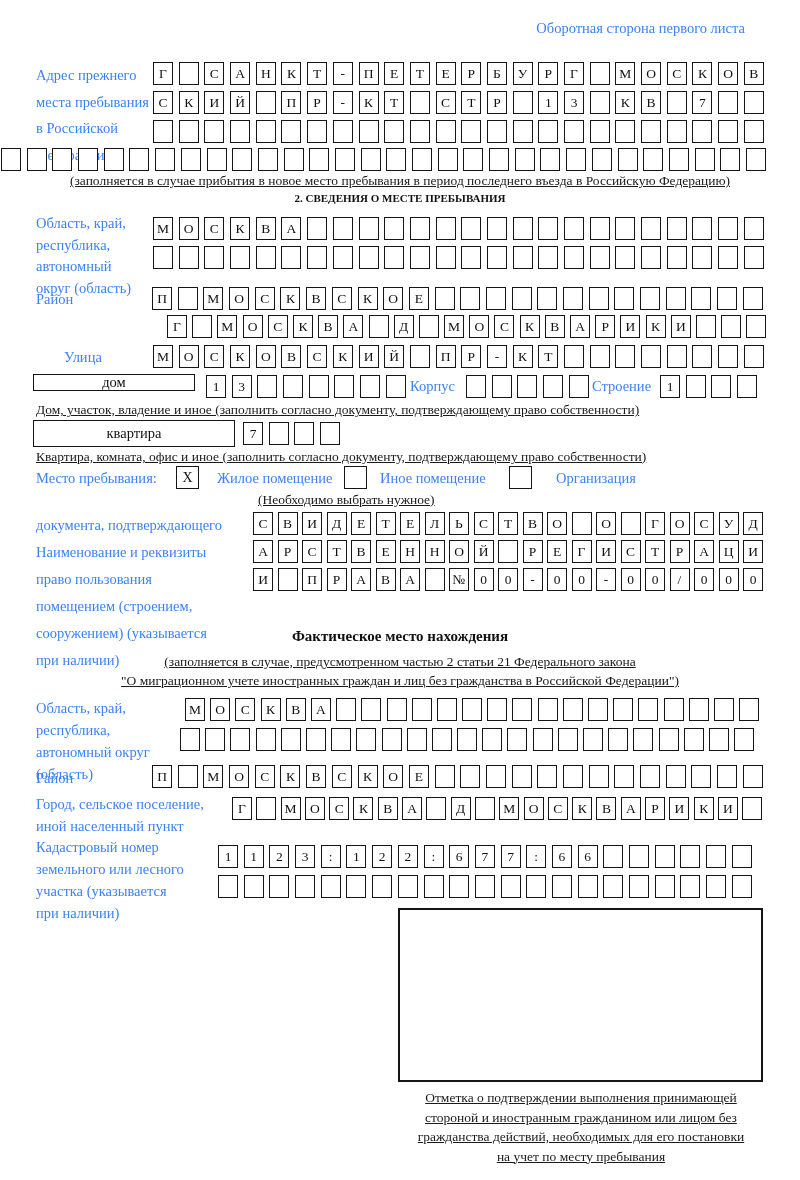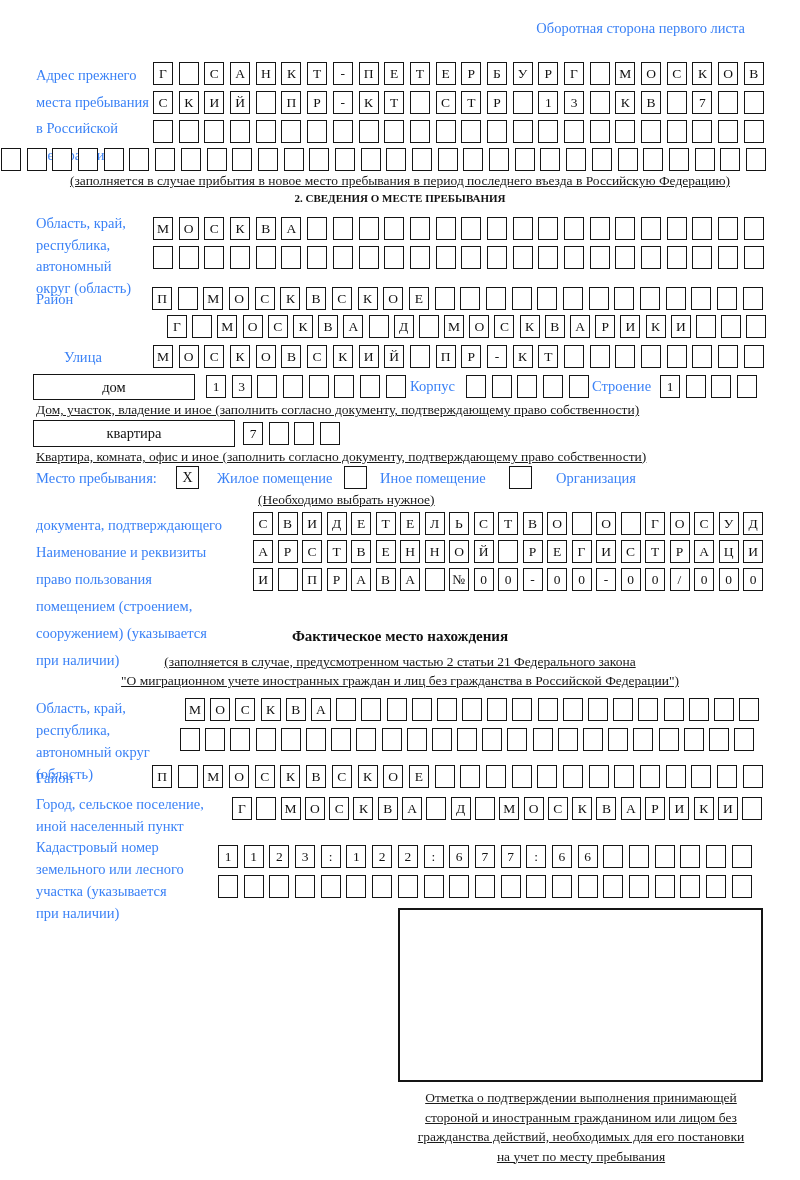--- a/index.html
+++ b/index.html
@@ -290,21 +290,21 @@
       <span class="cell"></span>
       <span class="cell"></span>
       <span class="cell"></span>
       <span class="cell"></span>
       <span class="cell"></span>
       <span class="cell"></span>
       <span class="cell"></span>
       <span class="cell"></span>
     </div>
 
-  <div class="abs rect" style="top:374px;left:33px;width:162px;height:26px;">
+  <div class="abs rect" style="top:374px;left:33px;width:162px;height:17px;">
     <span>дом</span>
   </div>
   <div class="abs cellrow" style="top:375px;left:206px;">
       <span class="cell">1</span>
       <span class="cell">3</span>
       <span class="cell"></span>
       <span class="cell"></span>
       <span class="cell"></span>
       <span class="cell"></span>
       <span class="cell"></span>

